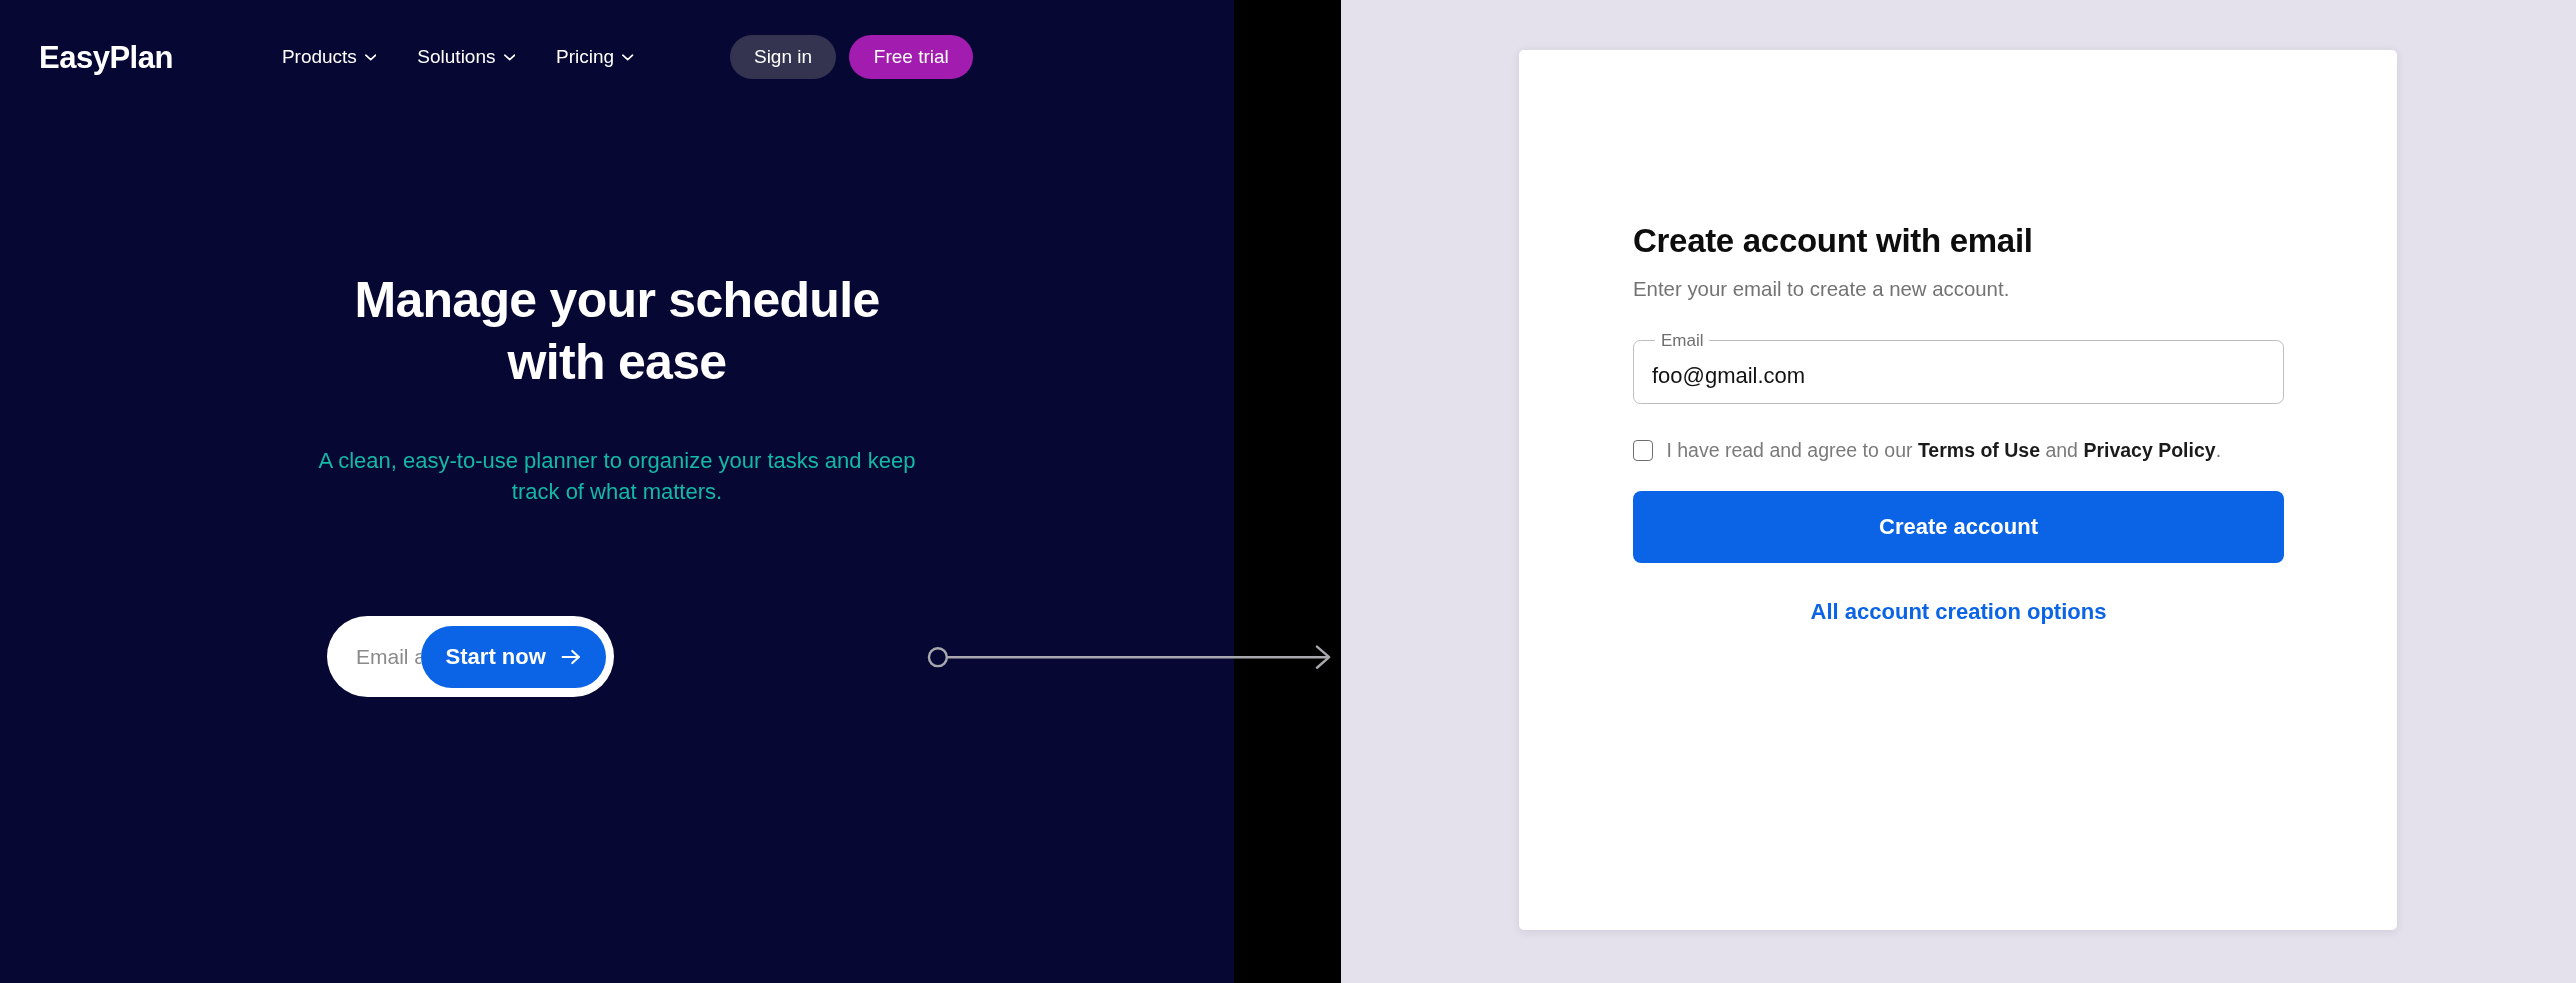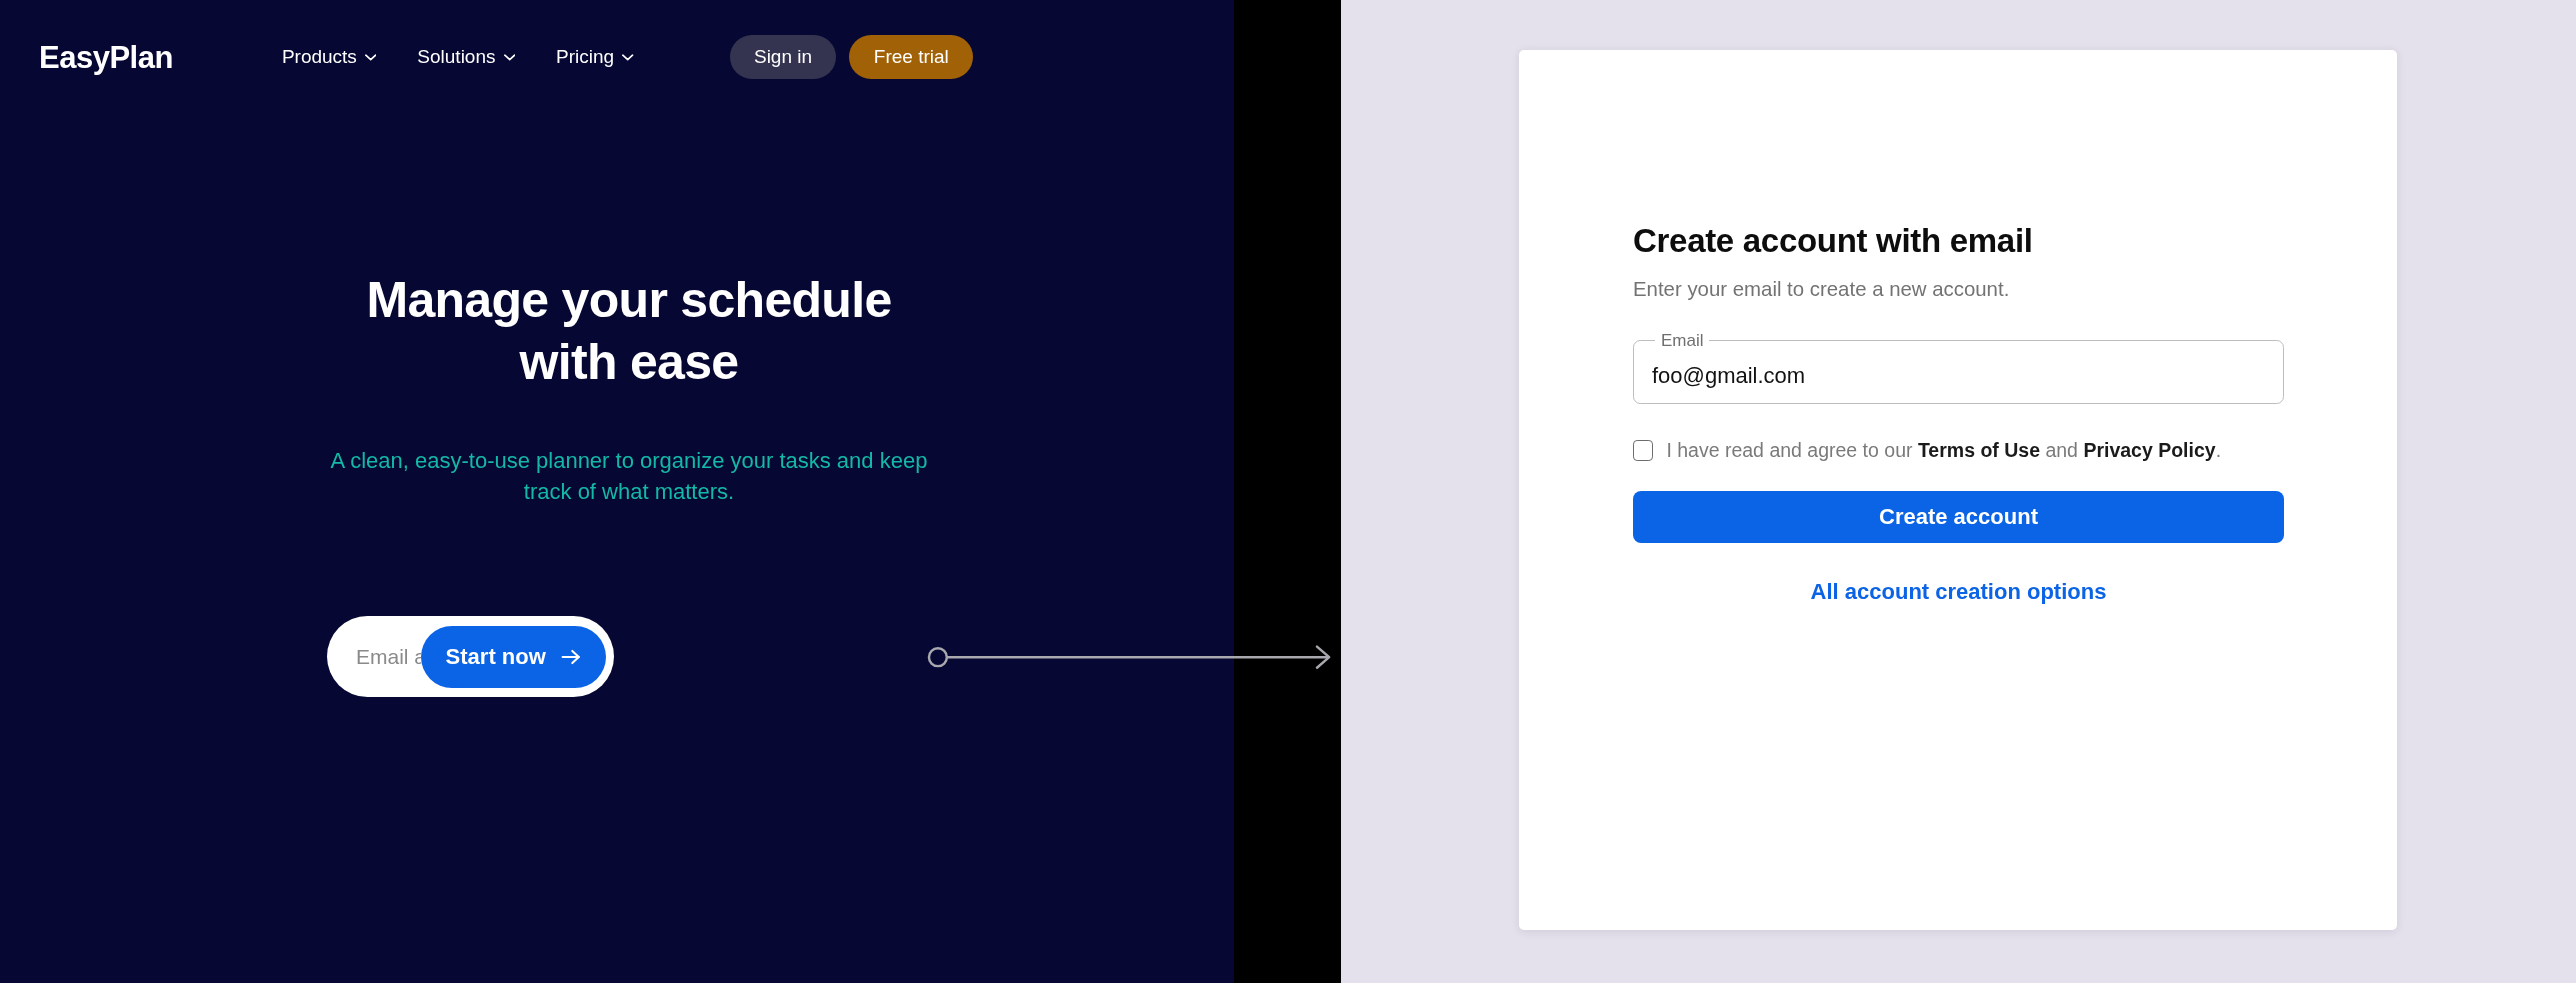--- a/index.html
+++ b/index.html
@@ -95,35 +95,35 @@
     font-size: 19px;
     padding: 10.6px 24.4px;
     border: none;
     border-radius: 813px;
     cursor: pointer;
     font-family: inherit;
     white-space: nowrap;
   }
 
   #freetrial-btn {
-    background: #a16207;
+    background: #a21caf;
     color: #ffffff;
     font-size: 19px;
     padding: 10.6px 24.4px;
     border: none;
     border-radius: 813px;
     cursor: pointer;
     font-family: inherit;
     white-space: nowrap;
   }
 
   
   #hero {
     position: absolute;
-    left: 12px;
+    left: 0;
     top: 269px;
     width: 1234px;
     text-align: center;
   }
 
   #hero-title {
     color: #ffffff;
     font-size: 50px;
     font-weight: bold;
     line-height: 1.24;
@@ -288,21 +288,21 @@
     font-size: 19.5px;
     color: #7a7a7a;
     line-height: 1.2;
     white-space: nowrap;
   }
   #terms-text .strong { color: #1b1b1b; font-weight: bold; }
 
   #create-account-btn {
     margin-top: 29px;
     width: 100%;
-    height: 52px;
+    height: 72px;
     background: #0b63e5;
     color: #ffffff;
     border: none;
     border-radius: 8.1px;
     font-family: inherit;
     font-size: 22px;
     font-weight: bold;
     cursor: pointer;
   }
 

